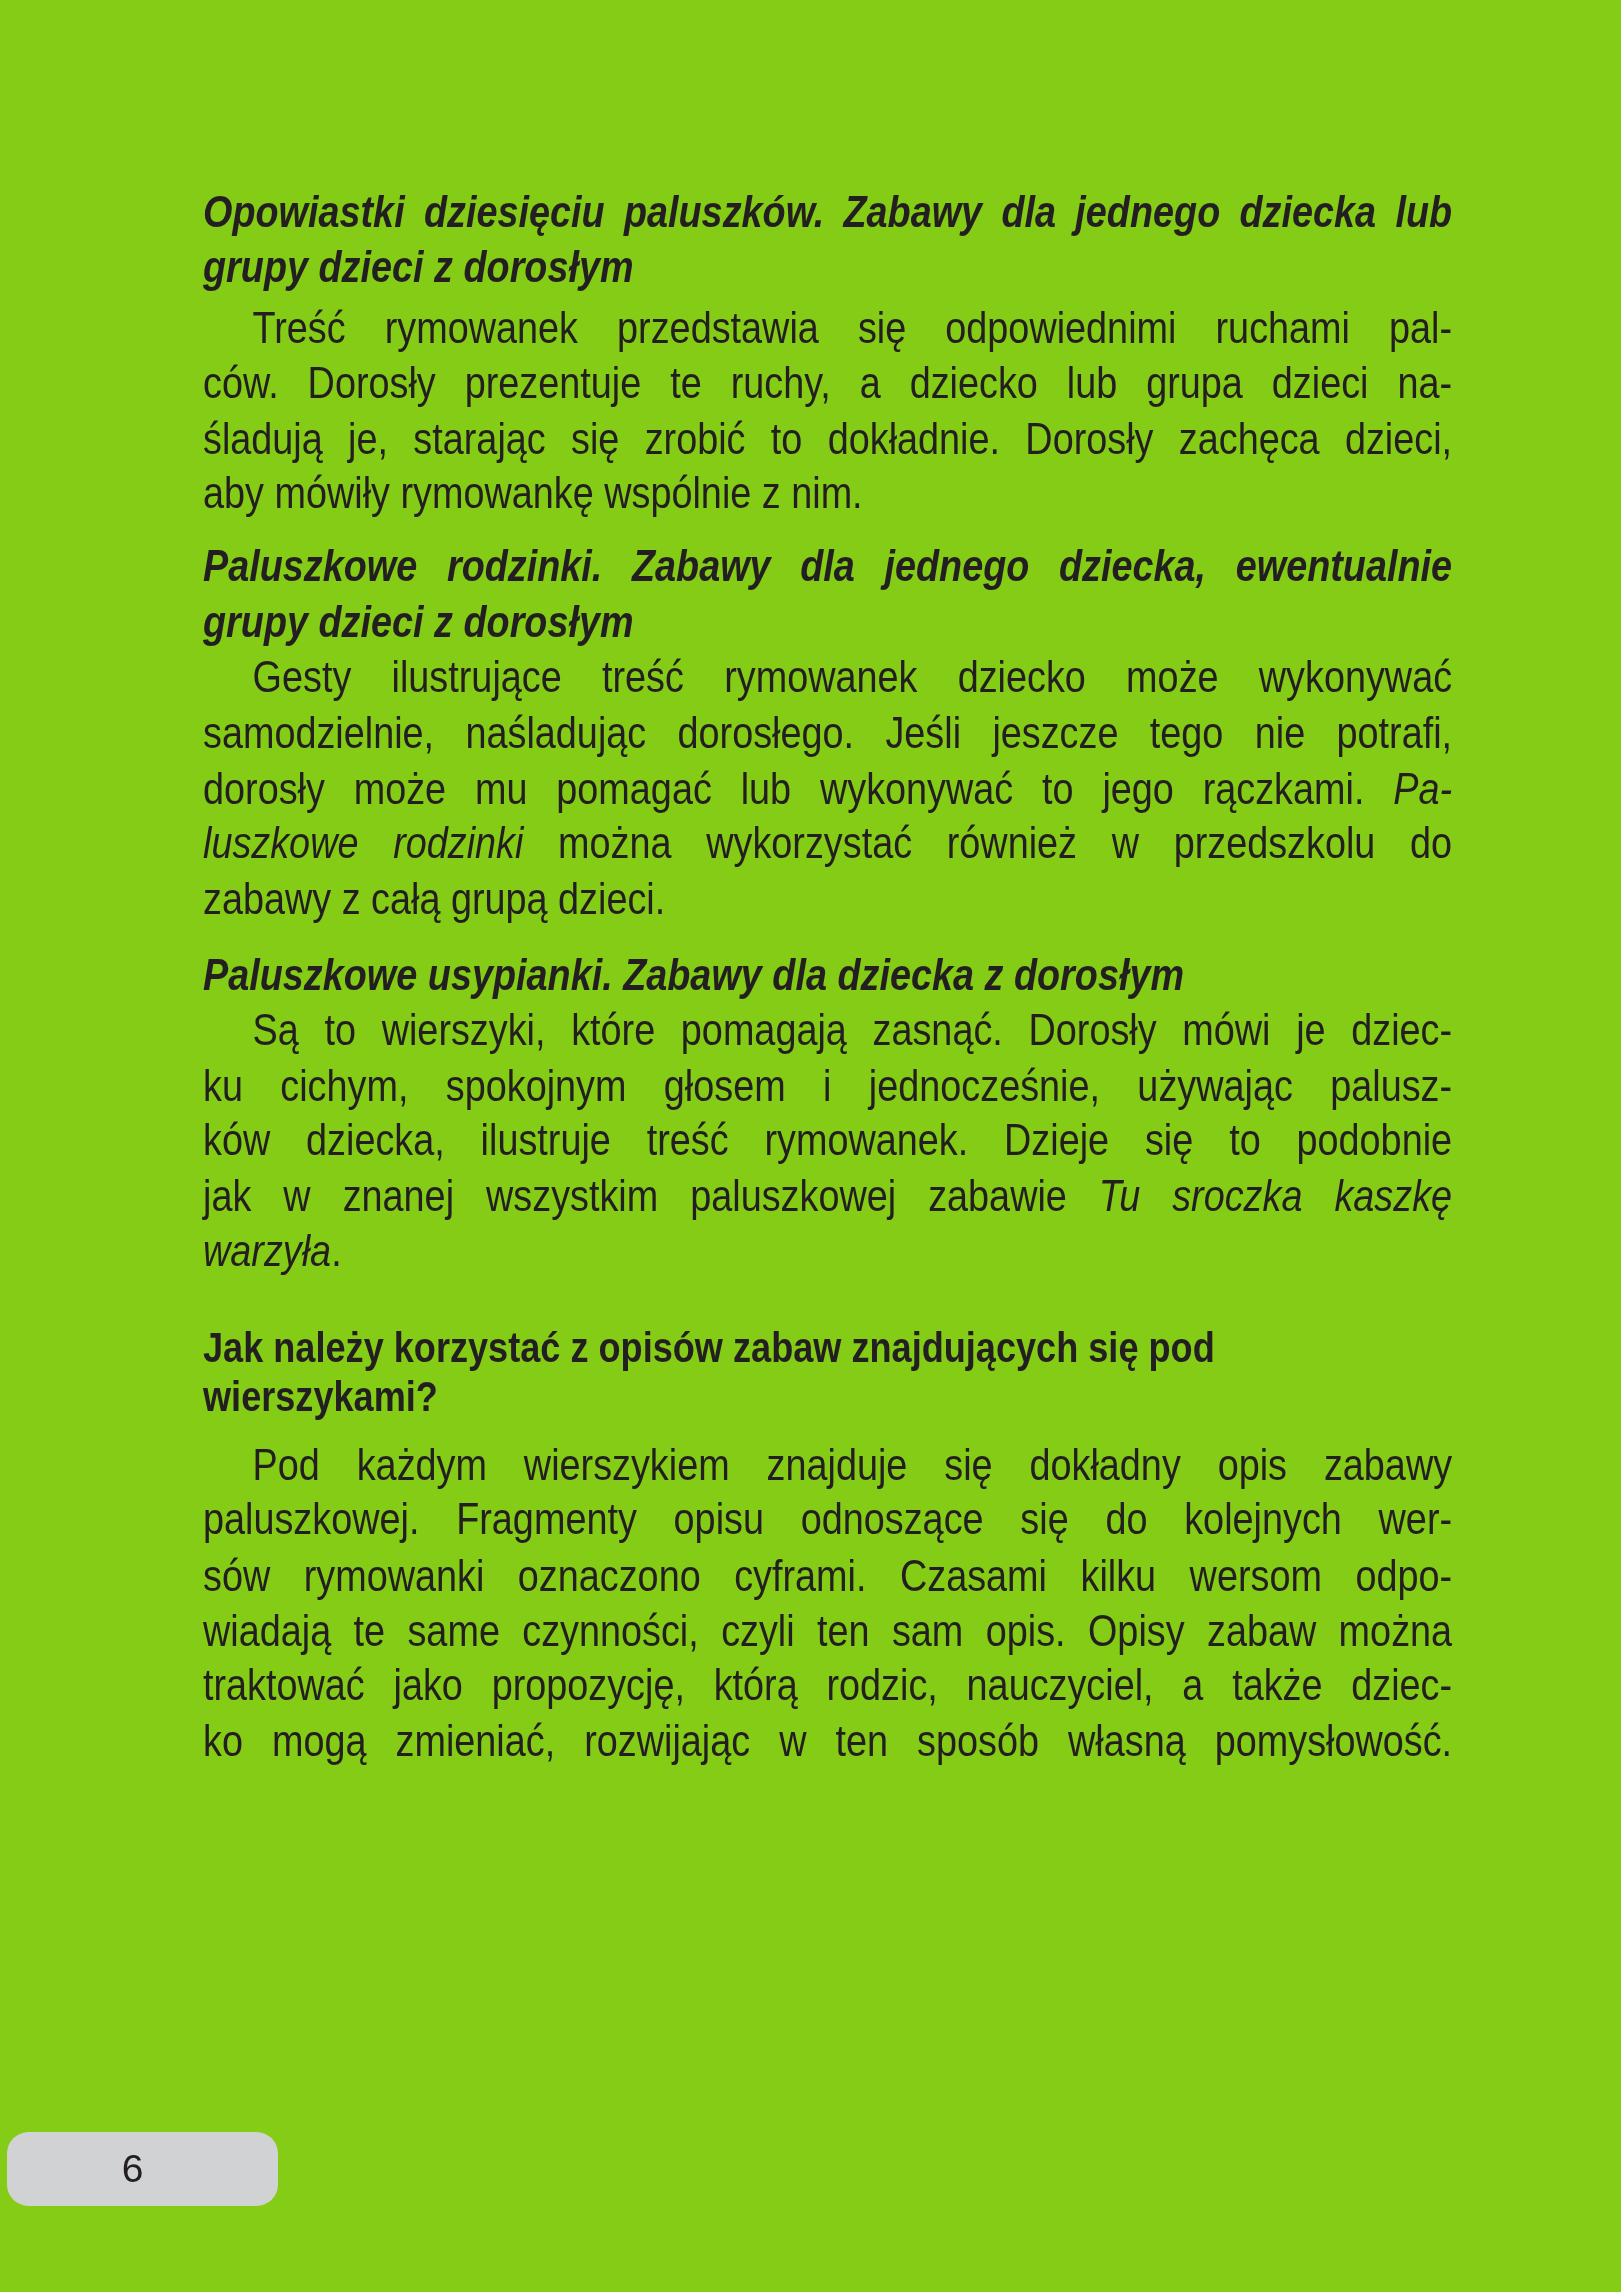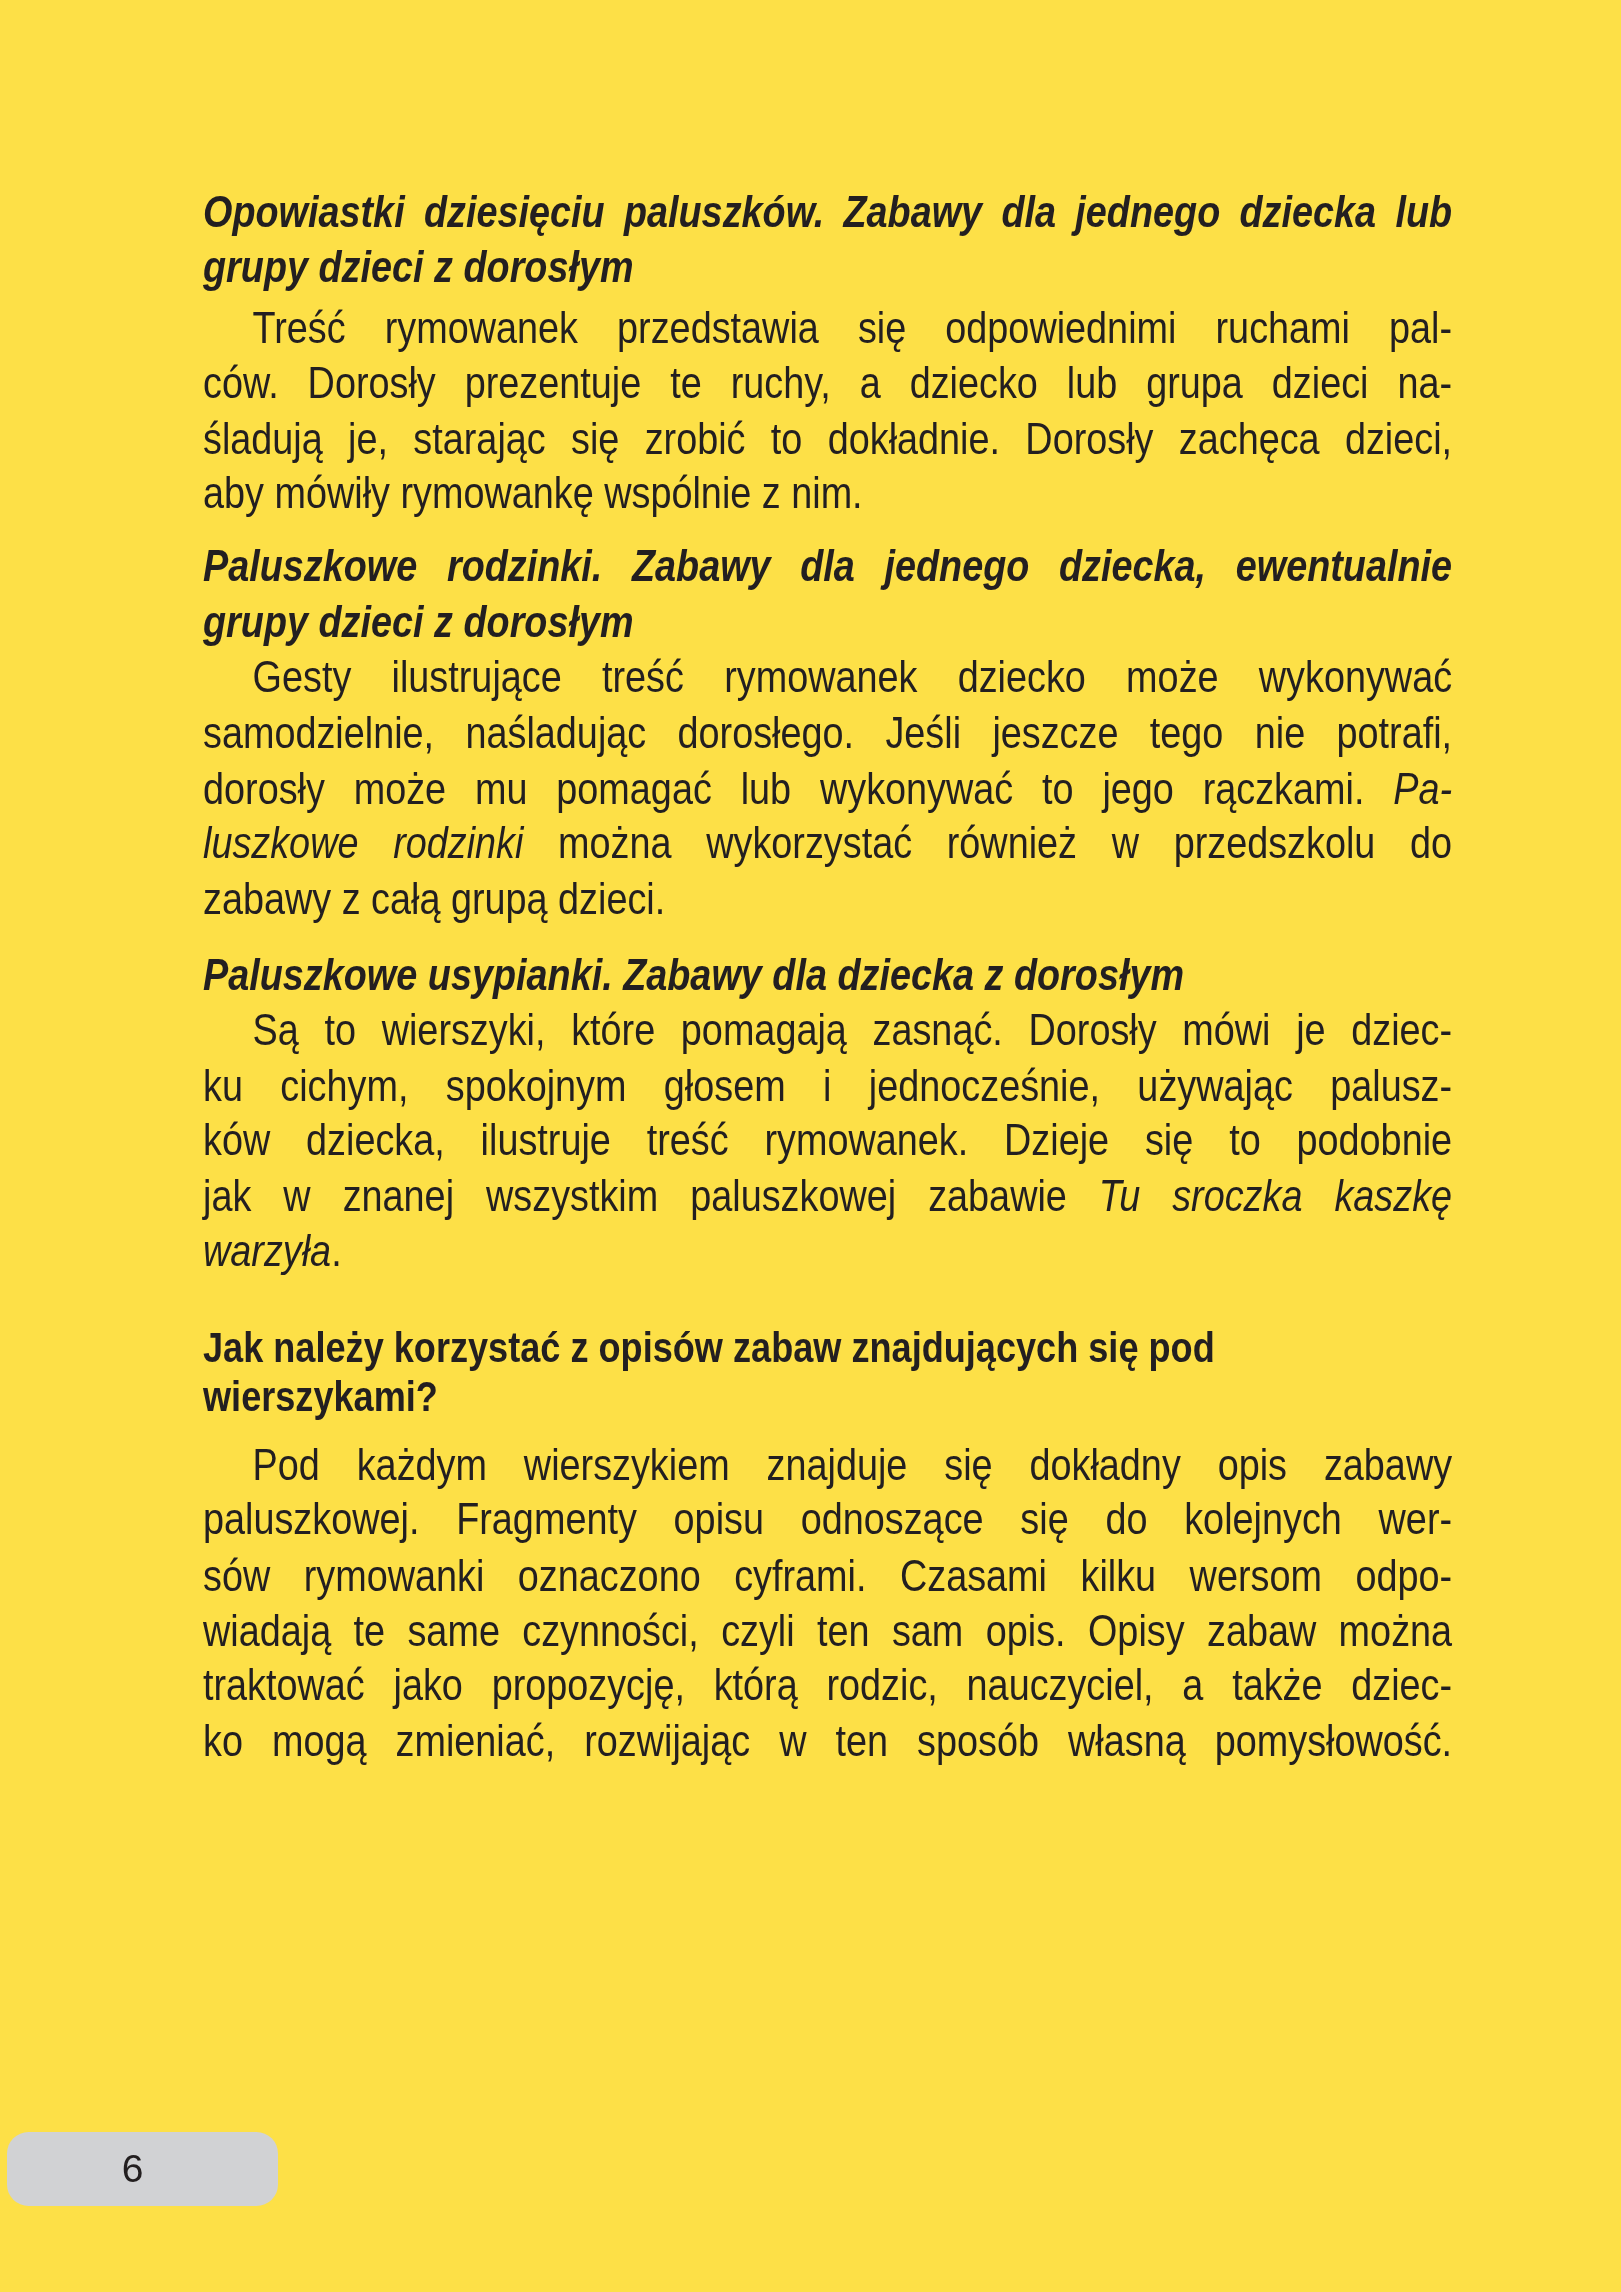--- a/index.html
+++ b/index.html
@@ -1,17 +1,17 @@
 <!DOCTYPE html>
 <html><head>
 <meta charset="utf-8">
 <style>
   html, body { margin: 0; padding: 0; background: #ffffff; }
   body { width: 1621px; height: 2293px; position: relative; overflow: hidden; }
-  .page { position: absolute; left: 0; top: 0; width: 1621px; height: 2293px; background: #fde047; }
+  .page { position: absolute; left: 0; top: 0; width: 1621px; height: 2293px; background: #84cc16; }
   .line {
     position: absolute;
     left: 203px;
     font-family: "Liberation Sans", sans-serif;
     font-size: 45px;
     line-height: 55px;
     height: 55px;
     color: #231f20;
     white-space: nowrap;
     transform-origin: 0 0;

